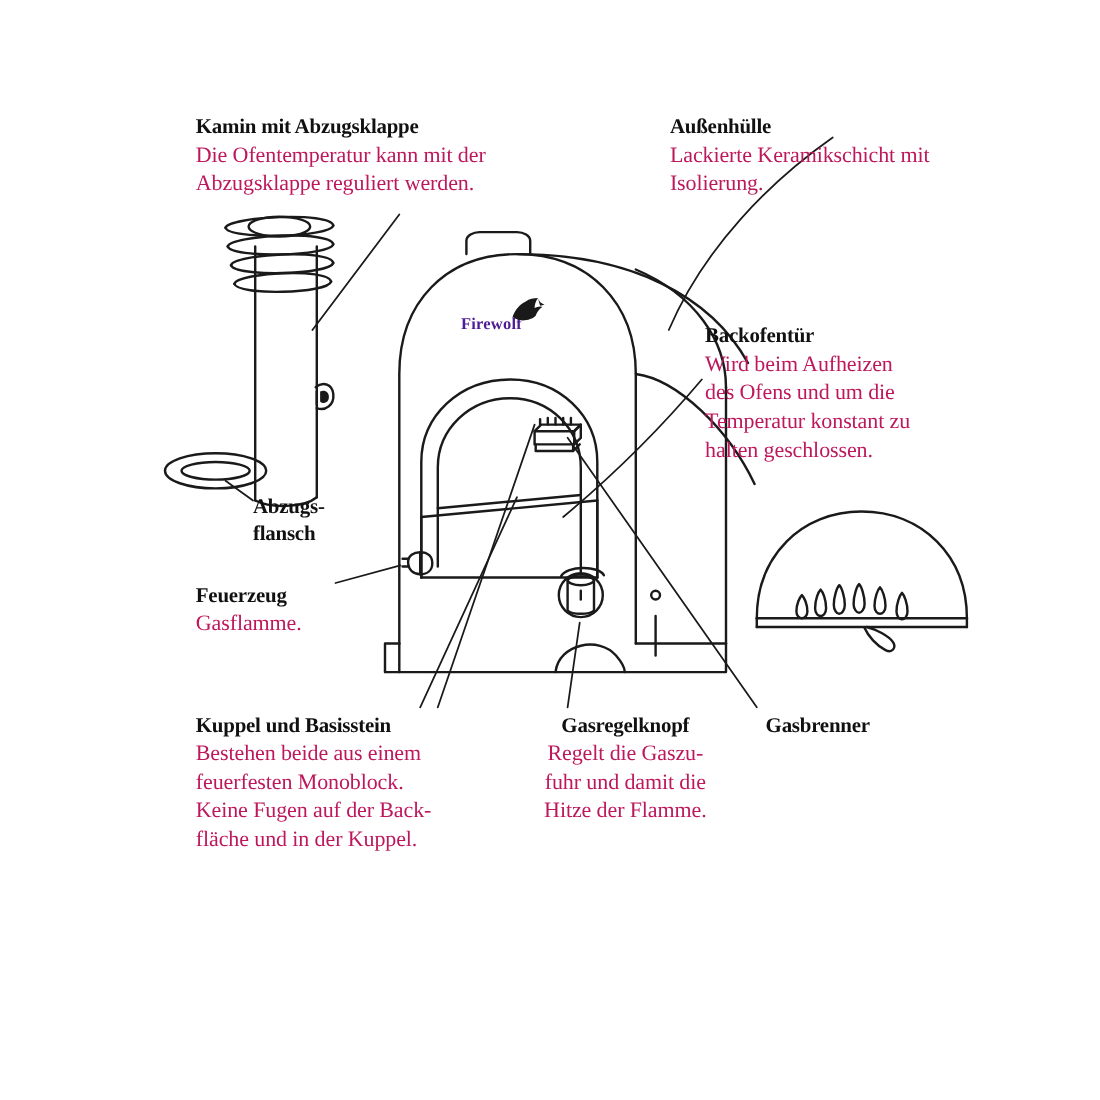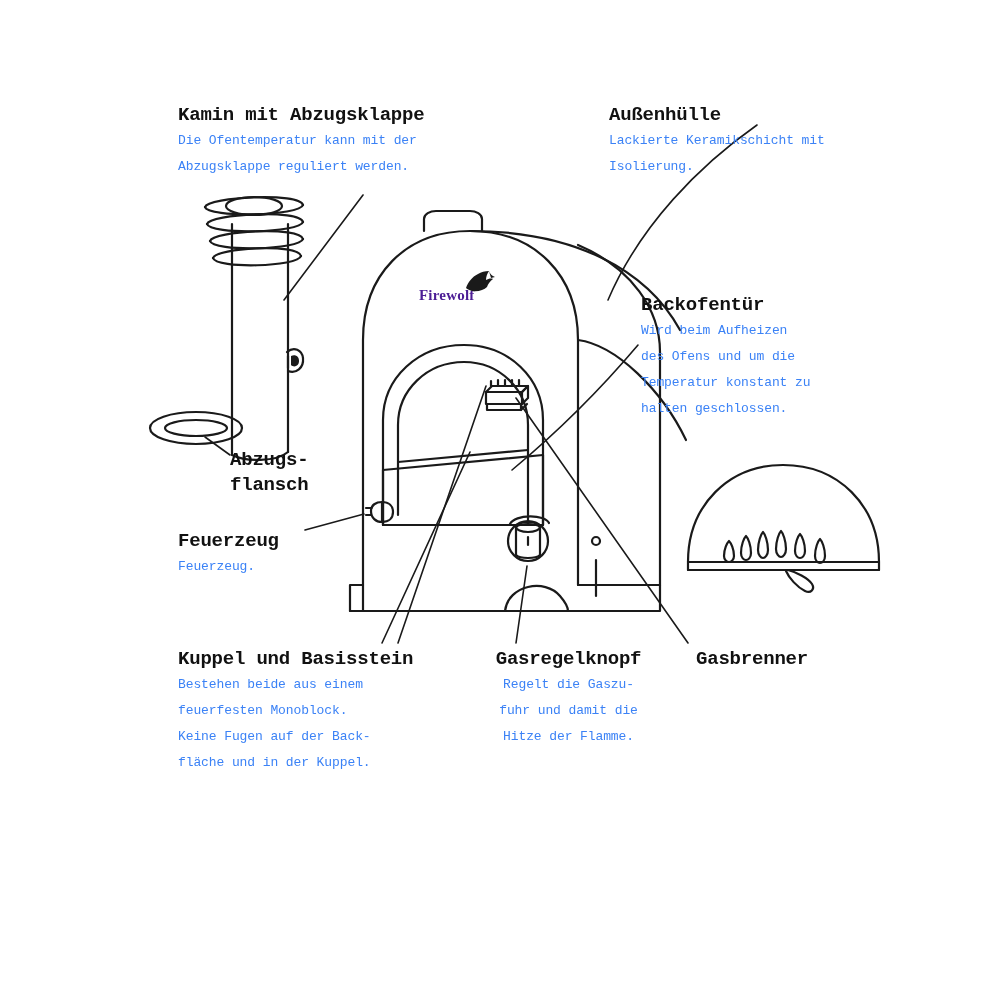--- a/index.html
+++ b/index.html
@@ -20,33 +20,33 @@
   }
   .diagram-svg {
     position: absolute;
     left: 0;
     top: 0;
     width: 1000px;
     height: 1000px;
   }
   .callout {
     position: absolute;
-    font-family: Liberation Mono, monospace;
+    font-family: Liberation Serif, serif;
   }
   .callout .title {
     font-weight: bold;
     font-size: 19px;
     line-height: 25px;
     color: #111111;
     letter-spacing: -0.2px;
   }
   .callout .body {
-    font-size: 13px;
+    font-size: 20px;
     line-height: 26px;
-    color: #3b82f6;
+    color: #be185d;
     letter-spacing: -0.1px;
   }
   .callout .body div { white-space: pre; }
   .brand-label {
     position: absolute;
     font-family: "Liberation Serif", serif;
     font-weight: bold;
     font-size: 15px;
     color: #4c1d95;
     letter-spacing: 0.2px;
@@ -217,21 +217,21 @@
   </div>
 
   <div class="callout" style="left:230px; top:448px; width:170px;">
     <div class="title">Abzugs-</div>
     <div class="title">flansch</div>
   </div>
 
   <div class="callout" style="left:178px; top:529px; width:200px;">
     <div class="title">Feuerzeug</div>
     <div class="body">
-      <div>Feuerzeug.</div>
+      <div>Gasflamme.</div>
     </div>
   </div>
 
   <div class="callout" style="left:178px; top:647px; width:270px;">
     <div class="title">Kuppel und Basisstein</div>
     <div class="body">
       <div>Bestehen beide aus einem</div>
       <div>feuerfesten Monoblock.</div>
       <div>Keine Fugen auf der Back-</div>
       <div>fläche und in der Kuppel.</div>

